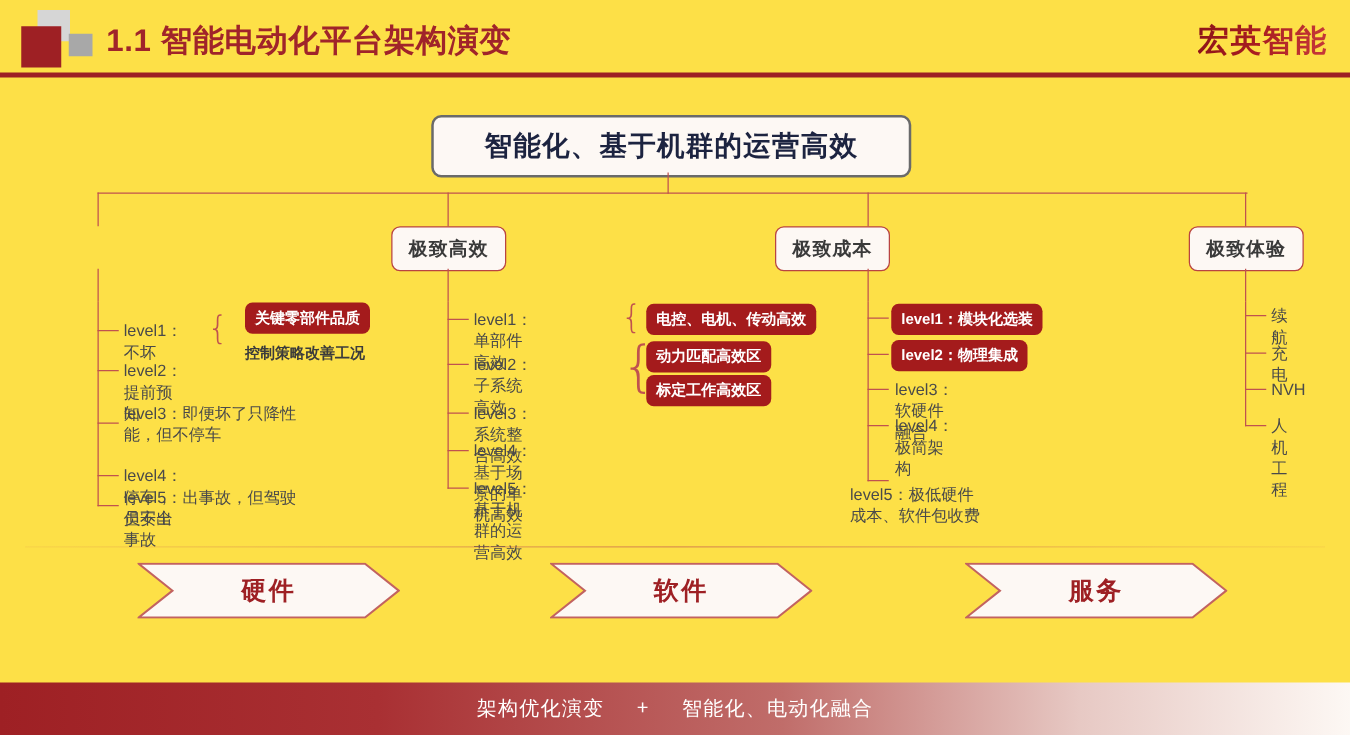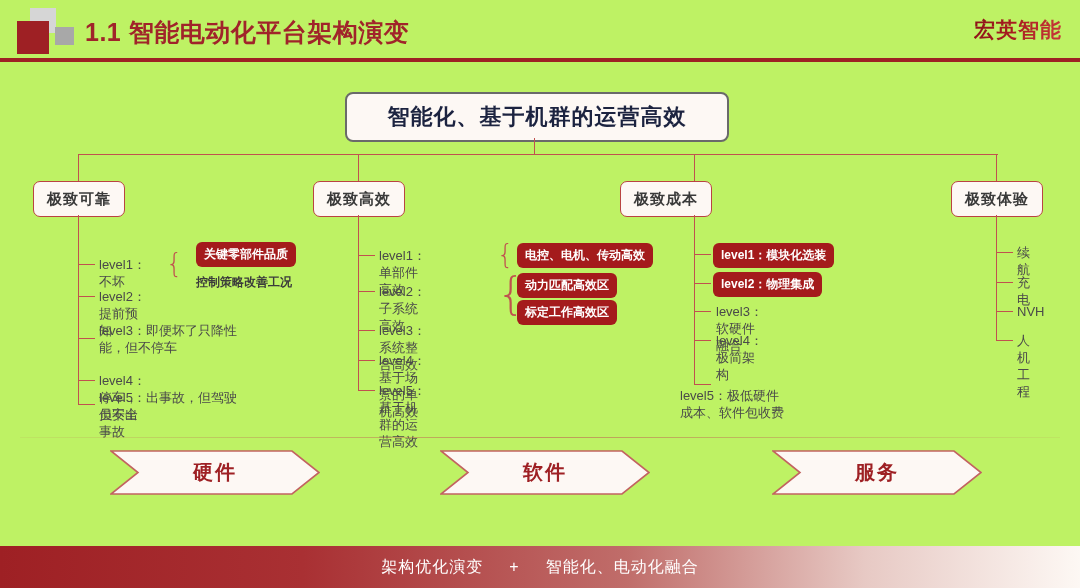--- a/index.html
+++ b/index.html
@@ -2,31 +2,31 @@
 <html><head>
 <meta charset="utf-8">
 <style>
   html,body{margin:0;padding:0;}
   body{
     width:1080px;height:588px;
     background:#fdf8f4;
     font-family:"Liberation Sans","DejaVu Sans",sans-serif;
     overflow:hidden;position:relative;
   }
-  .slide{position:absolute;inset:0;background:#bef264;}
+  .slide{position:absolute;inset:0;background:#fde047;}
 
   
   .header{position:absolute;left:0;top:0;width:1080px;height:62px;}
   .sq{position:absolute;}
   .sq-gray-top{left:30px;top:8px;width:26px;height:25px;background:#d6d6d6;}
   .sq-red{left:17px;top:21px;width:32px;height:33px;background:#9e2024;}
   .sq-gray-small{left:55px;top:27px;width:19px;height:18px;background:#a8a8a8;}
   .title{position:absolute;left:85px;top:16px;font-size:25px;font-weight:bold;
          color:#a0242a;letter-spacing:0.5px;white-space:nowrap;}
-  .logo{position:absolute;right:18px;top:16px;font-size:21px;font-weight:bold;
+  .logo{position:absolute;right:18px;top:16px;font-size:25px;font-weight:bold;
         background:linear-gradient(100deg,#8c1418 0%,#a81d20 45%,#c8393a 100%);
         -webkit-background-clip:text;background-clip:text;color:#a8201f;
         -webkit-text-fill-color:transparent;white-space:nowrap;letter-spacing:1px;}
   .header-rule{position:absolute;left:0;top:58px;width:1080px;height:4px;background:#9e2024;}
 
   
   .rootbox{position:absolute;left:345px;top:92px;width:380px;height:46px;
            border:2px solid #6a6a6a;border-radius:8px;background:#fdf8f4;
            display:flex;align-items:center;justify-content:center;
            font-size:22px;font-weight:bold;color:#1c2340;letter-spacing:1px;}
@@ -83,21 +83,20 @@
 
   <div class="rootbox">智能化、基于机群的运营高效</div>
 
   <div class="ln v" style="left:534px;top:138px;height:17px;"></div>
   <div class="ln h" style="left:78px;top:154px;width:920px;"></div>
   <div class="ln v" style="left:78px;top:154px;height:27px;"></div>
   <div class="ln v" style="left:358px;top:154px;height:27px;"></div>
   <div class="ln v" style="left:694px;top:154px;height:27px;"></div>
   <div class="ln v" style="left:996px;top:154px;height:27px;"></div>
 
-  <div class="cat" style="left:33px;top:181px;width:90px;">极致可靠</div>
   <div class="cat" style="left:313px;top:181px;width:90px;">极致高效</div>
   <div class="cat" style="left:620px;top:181px;width:90px;">极致成本</div>
   <div class="cat" style="left:951px;top:181px;width:90px;">极致体验</div>
 
   <div class="col">
     <div class="ln v" style="left:78px;top:215px;height:26px;"></div>
     <div class="ln v" style="left:78px;top:241px;height:164px;"></div>
     <div class="ln h" style="left:78px;top:264px;width:17px;"></div>
     <div class="ln h" style="left:78px;top:296px;width:17px;"></div>
     <div class="ln h" style="left:78px;top:338px;width:17px;"></div>

